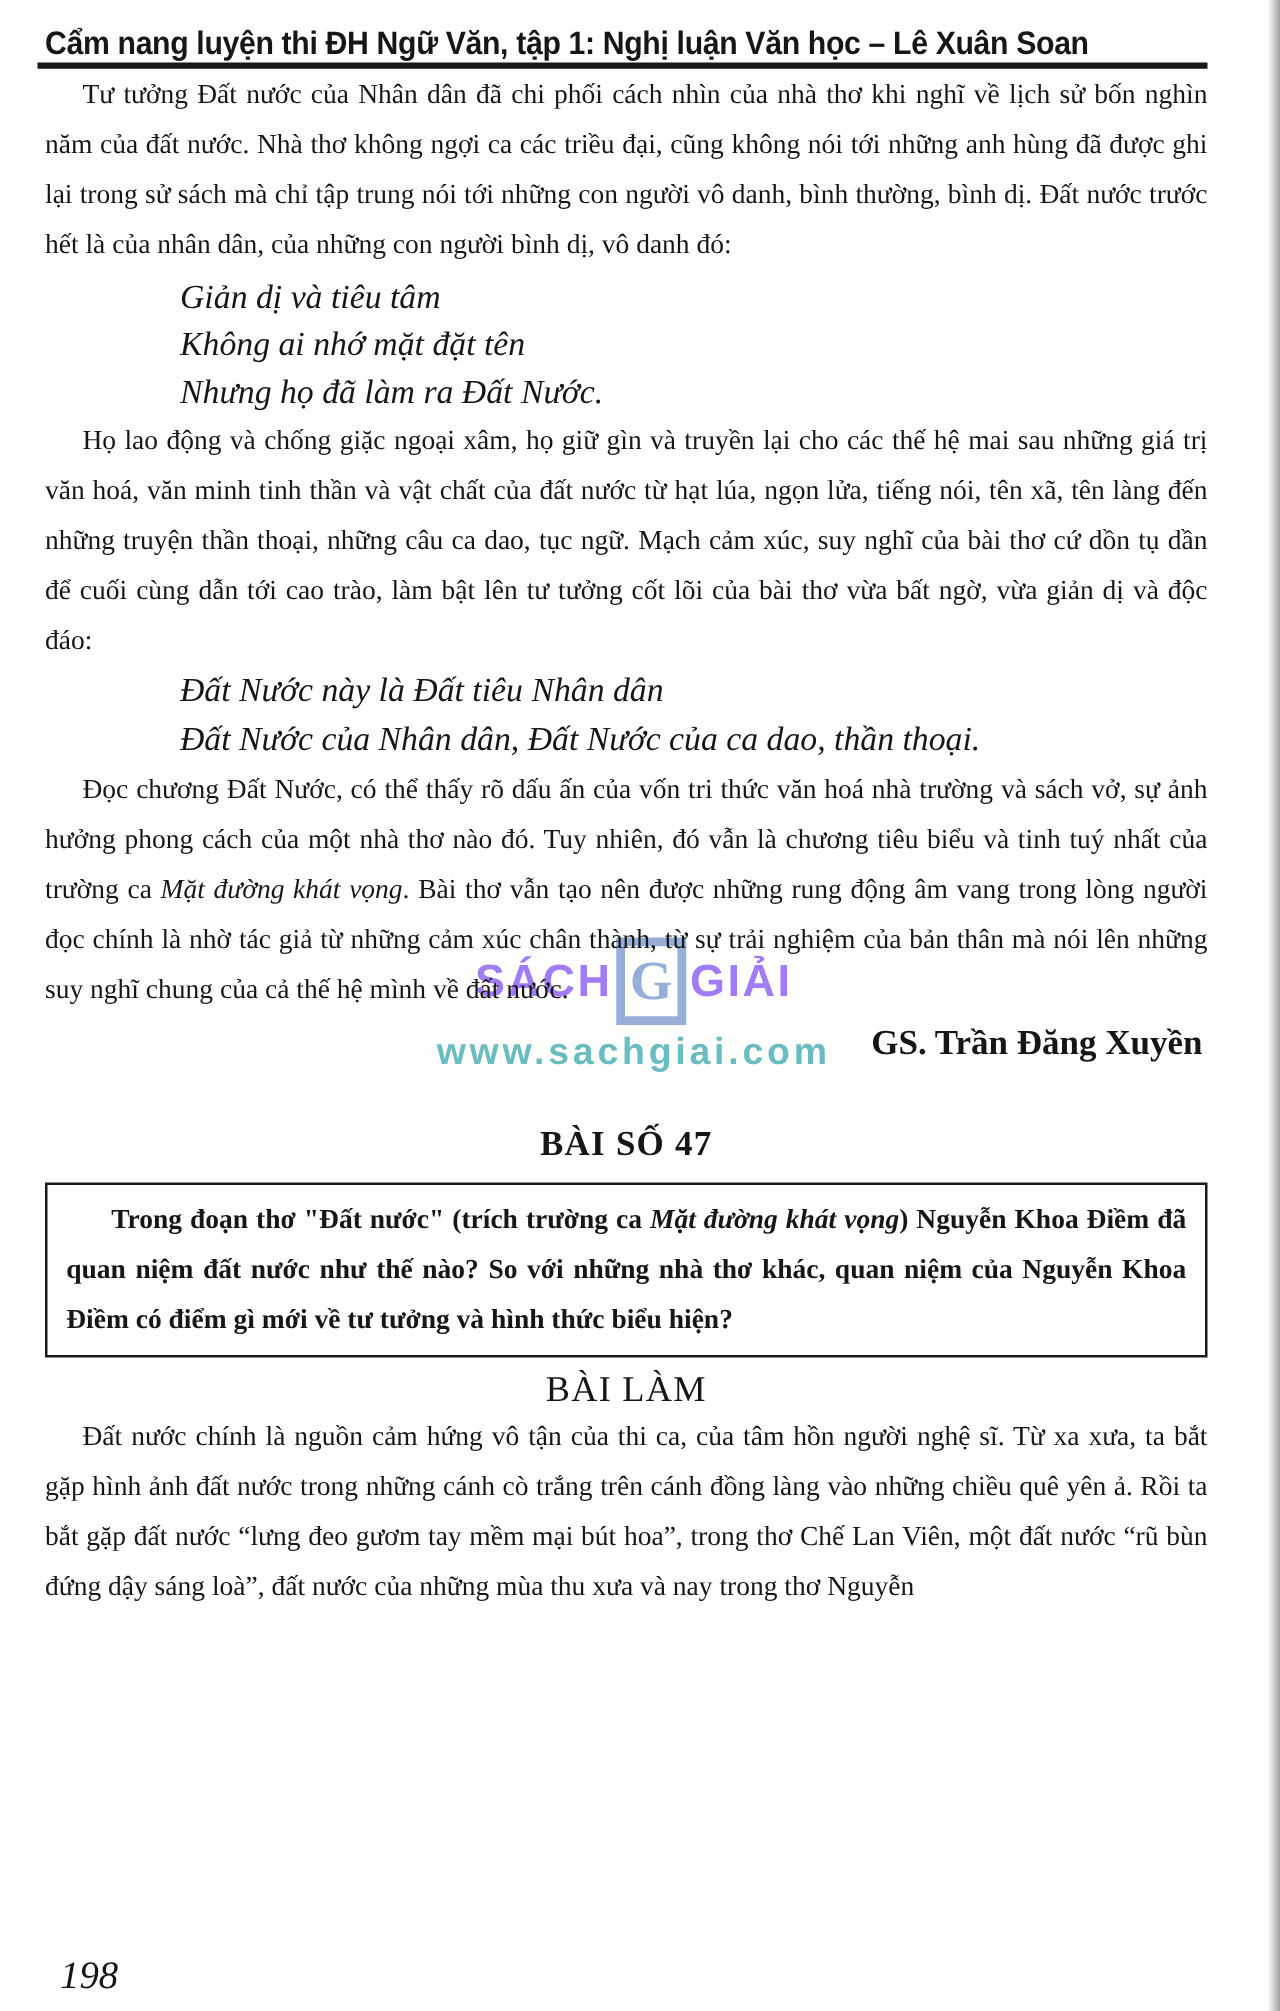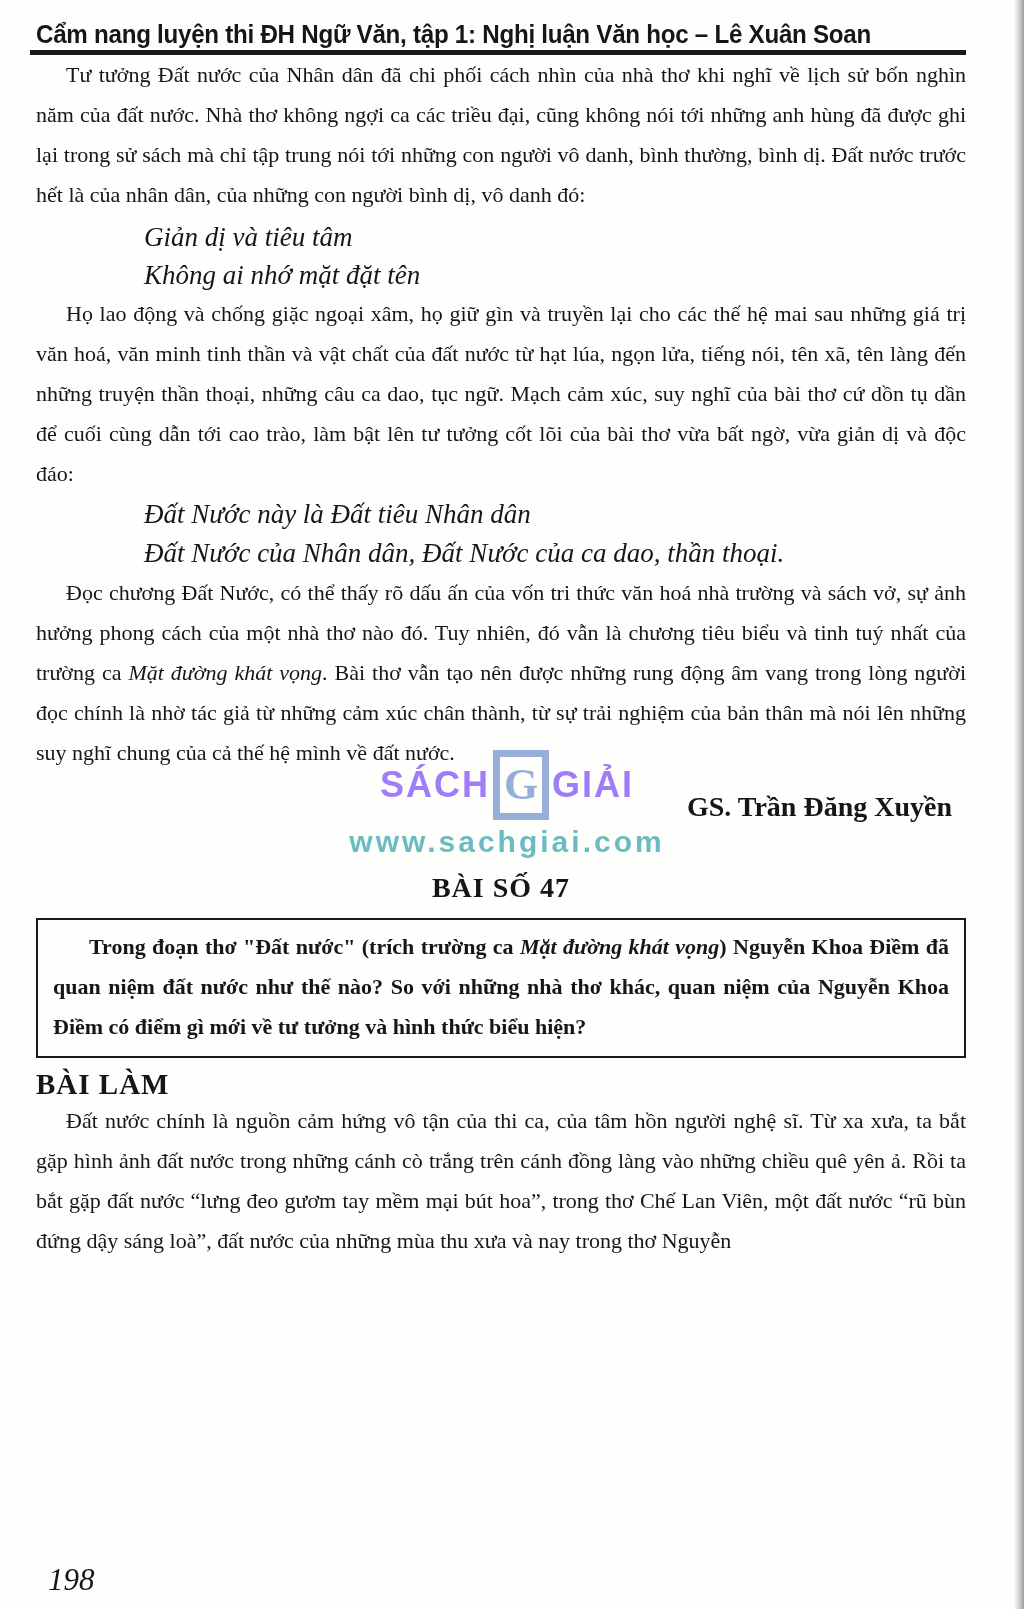--- a/index.html
+++ b/index.html
@@ -36,34 +36,34 @@
     text-align:justify;text-indent:30px;
   }
   .p1{margin-top:25px;}
   .p2{margin-top:10px;}
   .p3{margin-top:0;}
   .p4{margin-top:10px;line-height:41px;}
   .verse{margin:3px 0 0 108px;font-style:italic;font-size:27px;line-height:38px;}
   .verse.v2{margin-top:1px;line-height:39px;}
   .verse-line{white-space:nowrap;}
   .signature{
-    margin:14px;font-size:28px;line-height:40px;font-weight:700;text-align:right;
+    margin:4px;font-size:28px;line-height:40px;font-weight:700;text-align:right;
   }
   .section-title{
     margin:44px 0 0;font-size:28px;line-height:34px;
     font-weight:700;text-align:center;letter-spacing:1px;
   }
   .question-box{
     margin-top:13px;border:2px solid #1a1a1a;
     padding:7px 15px 9px 15px;
   }
   .question-box p.body{font-weight:700;text-indent:36px;line-height:40px;}
   .answer-title{
     margin:9px 0 0;font-size:29px;line-height:34px;
-    font-weight:700;letter-spacing:1px;
+    font-weight:400;text-align:center;letter-spacing:1px;
   }
   .page-number{
     position:absolute;left:48px;top:1562px;z-index:1;
     font-size:31px;line-height:36px;font-style:italic;
   }
   em{font-style:italic;}
   
   .watermark{
     position:absolute;left:0;right:10px;top:750px;z-index:0;
     display:flex;flex-direction:column;align-items:center;
@@ -111,20 +111,21 @@
     <div class="header-rule"></div>
   </div>
 
   <main>
 
     <p class="body p1">Tư tưởng Đất nước của Nhân dân đã chi phối cách nhìn của nhà thơ khi nghĩ về lịch sử bốn nghìn năm của đất nước. Nhà thơ không ngợi ca các triều đại, cũng không nói tới những anh hùng đã được ghi lại trong sử sách mà chỉ tập trung nói tới những con người vô danh, bình thường, bình dị. Đất nước trước hết là của nhân dân, của những con người bình dị, vô danh đó:</p>
 
     <div class="verse">
       <div class="verse-line">Giản dị và tiêu tâm</div>
       <div class="verse-line">Không ai nhớ mặt đặt tên</div>
+      <div class="verse-line">Nhưng họ đã làm ra Đất Nước.</div>
     </div>
 
     <p class="body p2">Họ lao động và chống giặc ngoại xâm, họ giữ gìn và truyền lại cho các thế hệ mai sau những giá trị văn hoá, văn minh tinh thần và vật chất của đất nước từ hạt lúa, ngọn lửa, tiếng nói, tên xã, tên làng đến những truyện thần thoại, những câu ca dao, tục ngữ. Mạch cảm xúc, suy nghĩ của bài thơ cứ dồn tụ dần để cuối cùng dẫn tới cao trào, làm bật lên tư tưởng cốt lõi của bài thơ vừa bất ngờ, vừa giản dị và độc đáo:</p>
 
     <div class="verse v2">
       <div class="verse-line">Đất Nước này là Đất tiêu Nhân dân</div>
       <div class="verse-line">Đất Nước của Nhân dân, Đất Nước của ca dao, thần thoại.</div>
     </div>
 
     <p class="body p3"><span>Đọc chương Đất Nước, có thể thấy rõ dấu ấn của vốn tri thức văn hoá nhà trường và sách vở, sự ảnh hưởng phong cách của một nhà thơ nào đó. Tuy nhiên, đó vẫn là chương tiêu biểu và tinh tuý nhất của trường ca </span><em>Mặt đường khát vọng</em><span>. Bài thơ vẫn tạo nên được những rung động âm vang trong lòng người đọc chính là nhờ tác giả từ những cảm xúc chân thành, từ sự trải nghiệm của bản thân mà nói lên những suy nghĩ chung của cả thế hệ mình về đất nước.</span></p>

